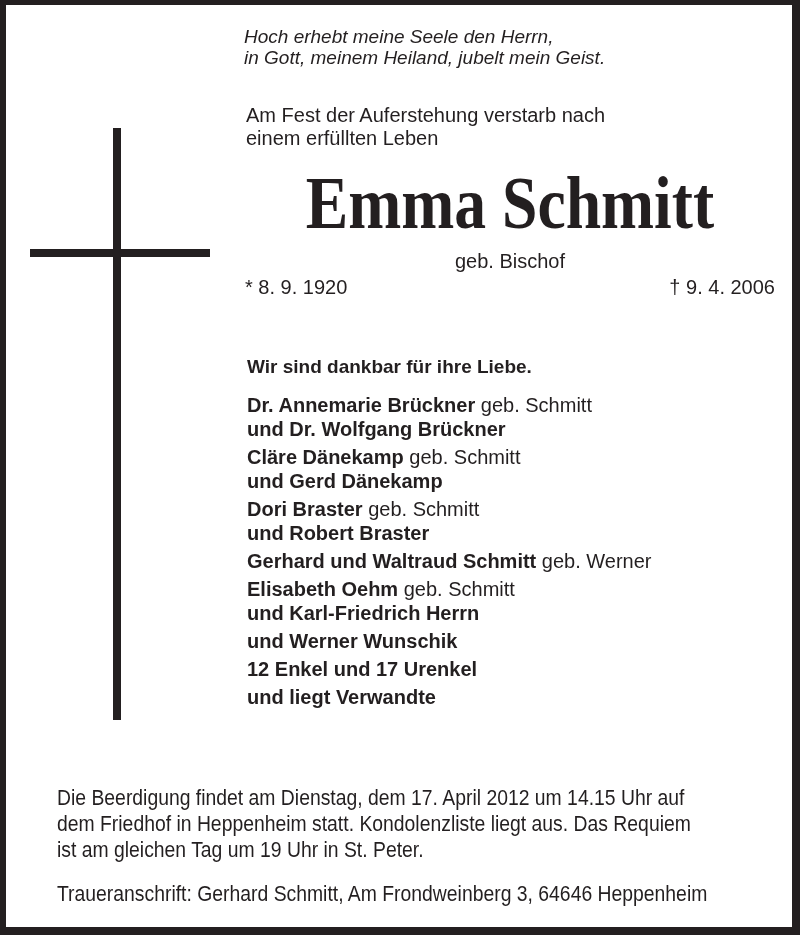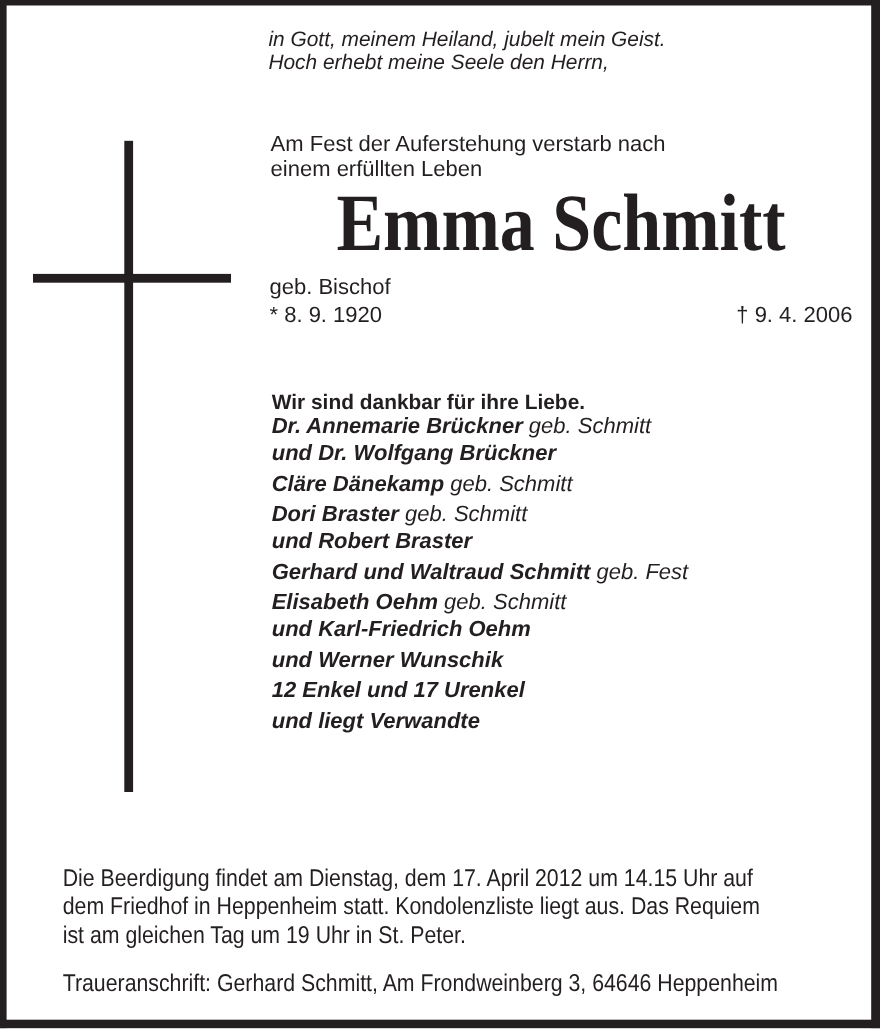--- a/index.html
+++ b/index.html
@@ -21,49 +21,49 @@
 
   
   .cross-v { position: absolute; left: 113px; top: 128px; width: 8px; height: 592px; background: #231f20; }
   .cross-h { position: absolute; left: 30px; top: 249px; width: 180px; height: 8px; background: #231f20; }
 
   .epigraph {
     position: absolute; left: 244px; top: 26px;
     font-style: italic; font-size: 19px; line-height: 21px;
   }
   .intro {
-    position: absolute; left: 246px; top: 120px;
+    position: absolute; left: 246px; top: 104px;
     font-size: 20px; line-height: 23px;
   }
   .deceased-name {
     position: absolute; left: 245px; top: 168px; width: 530px;
     text-align: center;
     font-family: "Liberation Serif", serif;
     font-weight: bold;
     font-size: 74px; line-height: 70px;
     transform: scaleX(0.86);
     transform-origin: 50% 50%;
     white-space: nowrap;
   }
   .maiden {
     position: absolute; left: 245px; top: 249px; width: 530px;
-    font-size: 20px; line-height: 24px;
+    text-align: center; font-size: 20px; line-height: 24px;
   }
   .dates {
     position: absolute; left: 245px; top: 275px; width: 530px;
     display: flex; justify-content: space-between; gap: 64px;
     font-size: 20px; line-height: 24px;
   }
   .gratitude {
     position: absolute; left: 247px; top: 355px;
     font-size: 19px; line-height: 24px; font-weight: bold;
   }
   .mourners {
-    position: absolute; left: 247px; top: 376px;
-    font-size: 20px; line-height: 24px; font-style: italic;
+    position: absolute; left: 247px; top: 393px;
+    font-size: 20px; line-height: 24px;
   }
   .m-block { margin-bottom: 4px; }
   .m-line span { white-space: pre-wrap; }
   .mb { font-weight: bold; }
   .funeral {
     position: absolute; left: 57px; top: 785px;
     font-size: 22px; line-height: 26px;
     transform: scaleX(0.88); transform-origin: 0 0;
     white-space: nowrap;
   }
@@ -83,22 +83,22 @@
   <div class="frame frame-left"></div>
   <div class="frame frame-right"></div>
   <div class="frame frame-bottom"></div>
 
   <div>
     <div class="cross-v"></div>
     <div class="cross-h"></div>
   </div>
 
   <div class="epigraph">
+    <div>Hoch erhebt meine Seele den Herrn,</div>
     <div>in Gott, meinem Heiland, jubelt mein Geist.</div>
-    <div>Hoch erhebt meine Seele den Herrn,</div>
   </div>
 
   <div class="intro">
     <div>Am Fest der Auferstehung verstarb nach</div>
     <div>einem erfüllten Leben</div>
   </div>
 
   <div class="deceased-name">Emma Schmitt</div>
   <div class="maiden">geb. Bischof</div>
   <div class="dates">
@@ -108,31 +108,32 @@
 
   <div class="gratitude">Wir sind dankbar für ihre Liebe.</div>
 
   <div class="mourners">
     <div class="m-block">
       <div class="m-line"><span class="mb">Dr. Annemarie Brückner</span><span class="mr"> geb. Schmitt</span></div>
       <div class="m-line"><span class="mb">und Dr. Wolfgang Brückner</span><span class="mr"></span></div>
     </div>
     <div class="m-block">
       <div class="m-line"><span class="mb">Cläre Dänekamp</span><span class="mr"> geb. Schmitt</span></div>
+      <div class="m-line"><span class="mb">und Gerd Dänekamp</span><span class="mr"></span></div>
     </div>
     <div class="m-block">
       <div class="m-line"><span class="mb">Dori Braster</span><span class="mr"> geb. Schmitt</span></div>
       <div class="m-line"><span class="mb">und Robert Braster</span><span class="mr"></span></div>
     </div>
     <div class="m-block">
-      <div class="m-line"><span class="mb">Gerhard und Waltraud Schmitt</span><span class="mr"> geb. Fest</span></div>
+      <div class="m-line"><span class="mb">Gerhard und Waltraud Schmitt</span><span class="mr"> geb. Werner</span></div>
     </div>
     <div class="m-block">
       <div class="m-line"><span class="mb">Elisabeth Oehm</span><span class="mr"> geb. Schmitt</span></div>
-      <div class="m-line"><span class="mb">und Karl-Friedrich Oehm</span><span class="mr"></span></div>
+      <div class="m-line"><span class="mb">und Karl-Friedrich Herrn</span><span class="mr"></span></div>
     </div>
     <div class="m-block">
       <div class="m-line"><span class="mb">und Werner Wunschik</span><span class="mr"></span></div>
     </div>
     <div class="m-block">
       <div class="m-line"><span class="mb">12 Enkel und 17 Urenkel</span><span class="mr"></span></div>
     </div>
     <div class="m-block">
       <div class="m-line"><span class="mb">und liegt Verwandte</span><span class="mr"></span></div>
     </div>

